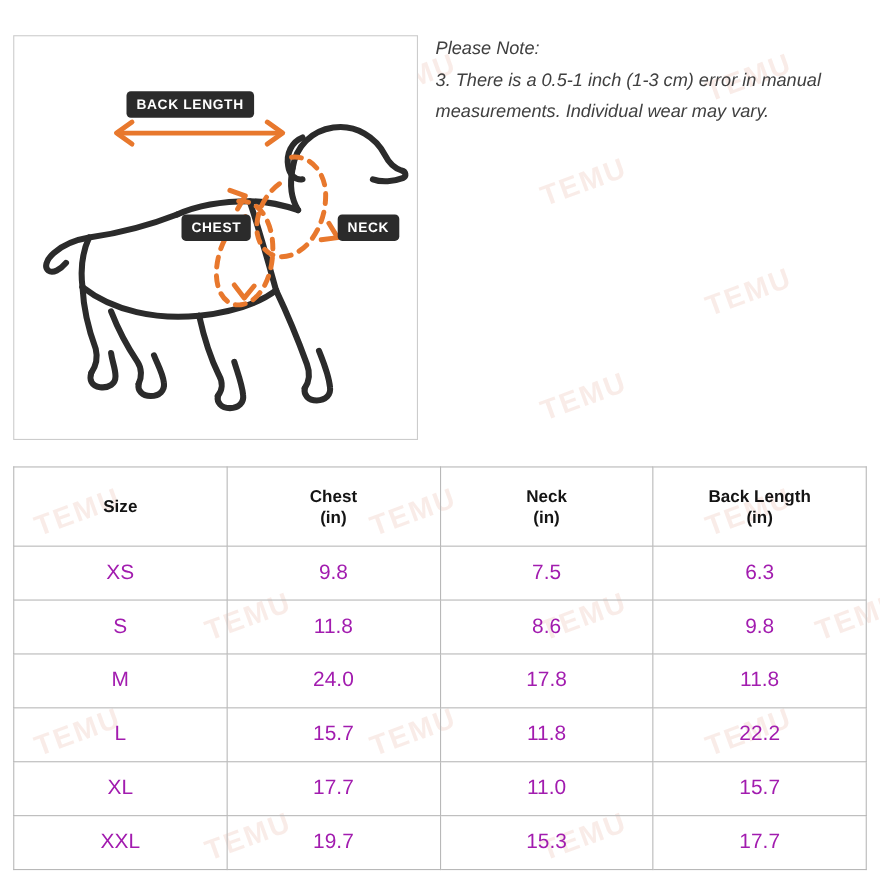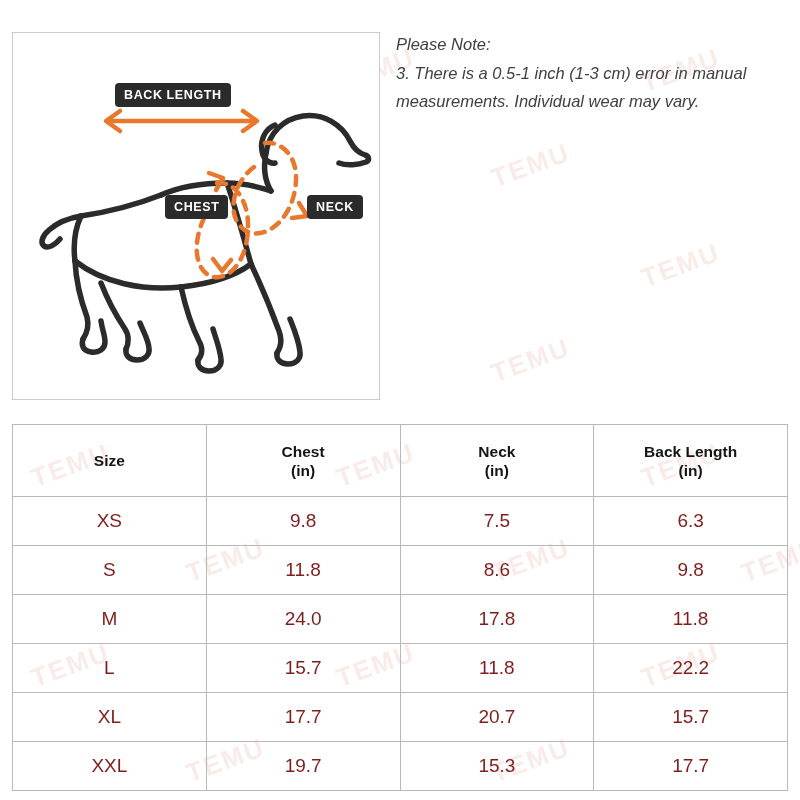--- a/index.html
+++ b/index.html
@@ -94,21 +94,21 @@
   thead th {
     height: 72px;
     font-size: 15.5px;
     font-weight: 700;
     line-height: 19px;
     color: #141414;
   }
   tbody td {
     height: 49px;
     font-size: 19px;
-    color: #7f1d1d;
+    color: #a21caf;
   }
   col.c1 { width: 25%; }
   col.c2 { width: 25%; }
   col.c3 { width: 25%; }
   col.c4 { width: 25%; }
 </style>
 </head>
 <body>
 
 <div id="page">
@@ -244,21 +244,21 @@
       </tr>
       <tr>
         <td>L</td>
         <td>15.7</td>
         <td>11.8</td>
         <td>22.2</td>
       </tr>
       <tr>
         <td>XL</td>
         <td>17.7</td>
-        <td>20.7</td>
+        <td>11.0</td>
         <td>15.7</td>
       </tr>
       <tr>
         <td>XXL</td>
         <td>19.7</td>
         <td>15.3</td>
         <td>17.7</td>
       </tr>
     </tbody>
   </table>

